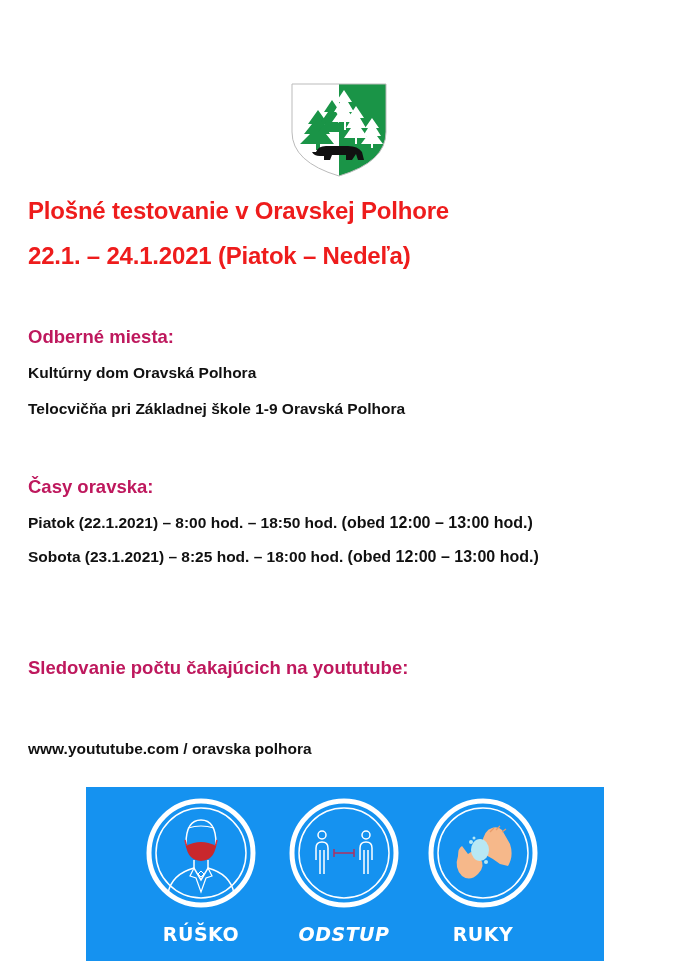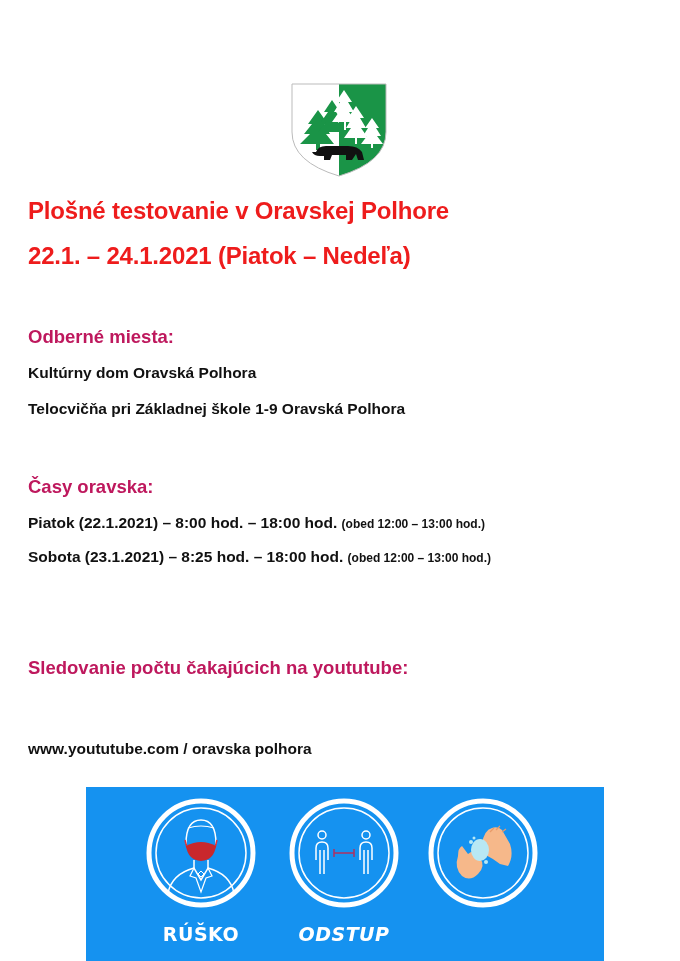--- a/index.html
+++ b/index.html
@@ -4,21 +4,21 @@
 <style>
   html, body { margin:0; padding:0; background:#ffffff; }
   body { width:680px; height:961px; position:relative; overflow:hidden;
          font-family:"Liberation Sans", "DejaVu Sans", sans-serif; }
   .page { position:absolute; inset:0; }
   .crest { position:absolute; left:288px; top:80px; width:102px; height:98px; }
   .center-line { position:absolute; left:0; width:680px; text-align:left; font-weight:bold; white-space:nowrap;padding-left:28px; }
   .title { color:#ee1c1c; font-size:24px; letter-spacing:-0.2px; }
   .heading { color:#be185d; font-size:18.5px; }
   .body-line { color:#111111; font-size:15.5px; }
-  .small-note { font-size:12px; font-weight:bold; color:#111; }
+  .small-note { font-size:16px; font-weight:bold; color:#111; }
   .blue-time { color:#1b75bb; }
   .banner { position:absolute; left:86px; top:751px; width:518px; height:181px; background:#1592f0;margin-top:36px; }
   .badge { position:absolute; top:11px; width:110px; height:110px; }
   .badge-label { position:absolute; top:136px; width:150px; text-align:center; color:#ffffff;
                  font-family:"DejaVu Sans", sans-serif; font-weight:bold; font-size:19px; letter-spacing:0.5px; }
 </style>
 </head>
 <body>
 
 <div class="page">
@@ -53,21 +53,21 @@
 
   <div class="center-line title" style="top:197px;">Plošné testovanie v Oravskej Polhore</div>
   <div class="center-line title" style="top:242px;">22.1. – 24.1.2021 (Piatok – Nedeľa)</div>
 
   <div class="center-line heading" style="top:326px;">Odberné miesta:</div>
   <div class="center-line body-line" style="top:364px;">Kultúrny dom Oravská Polhora</div>
   <div class="center-line body-line" style="top:400px;">Telocvičňa pri Základnej škole 1-9 Oravská Polhora</div>
 
   <div class="center-line heading" style="top:476px;">Časy oravska:</div>
   <div class="center-line body-line" style="top:514px;">
-    <span>Piatok (22.1.2021) – 8:00 hod. – 18:00 hod.</span>
+    <span>Piatok (22.1.2021) – 8:00 hod. – 18:50 hod.</span>
     <span class="small-note">(obed 12:00 – 13:00 hod.)</span>
   </div>
   <div class="center-line body-line" style="top:548px;">
     <span>Sobota (23.1.2021) – 8:25 hod. – 18:00 hod.</span>
     <span class="small-note">(obed 12:00 – 13:00 hod.)</span>
   </div>
 
   <div class="center-line heading" style="top:657px;">Sledovanie počtu čakajúcich na yoututube:</div>
   <div class="center-line body-line" style="top:696px;margin-top:44px;">www.yoututube.com / oravska polhora</div>
 
@@ -115,14 +115,15 @@
         <circle cx="55" cy="55" r="45" fill="none" stroke="#fff" stroke-width="1.5"></circle>
         <path d="M30 58 Q30 50 34 48 L40 56 L46 52 L52 60 Q58 68 50 76 Q42 84 34 78 Q26 70 30 58 Z" fill="#f6b88a"></path>
         <path d="M54 46 Q56 32 64 30 Q70 28 74 32 L82 46 Q86 58 80 68 L72 66 Q64 60 56 56 Z" fill="#f6b88a"></path>
         <path d="M62 34 L66 30 M68 32 L72 28 M74 34 L78 31" stroke="#e89a68" stroke-width="1.2"></path>
         <ellipse cx="52" cy="52" rx="9" ry="11" fill="#b8e8f4"></ellipse>
         <circle cx="43" cy="44" r="2" fill="#b8e8f4"></circle>
         <circle cx="46" cy="40" r="1.5" fill="#b8e8f4"></circle>
         <circle cx="58" cy="64" r="2" fill="#b8e8f4"></circle>
       </svg>
     </div>
+    <div class="badge-label" style="left:322px;">RUKY</div>
   </div>
 </div>
 
 </body></html>

